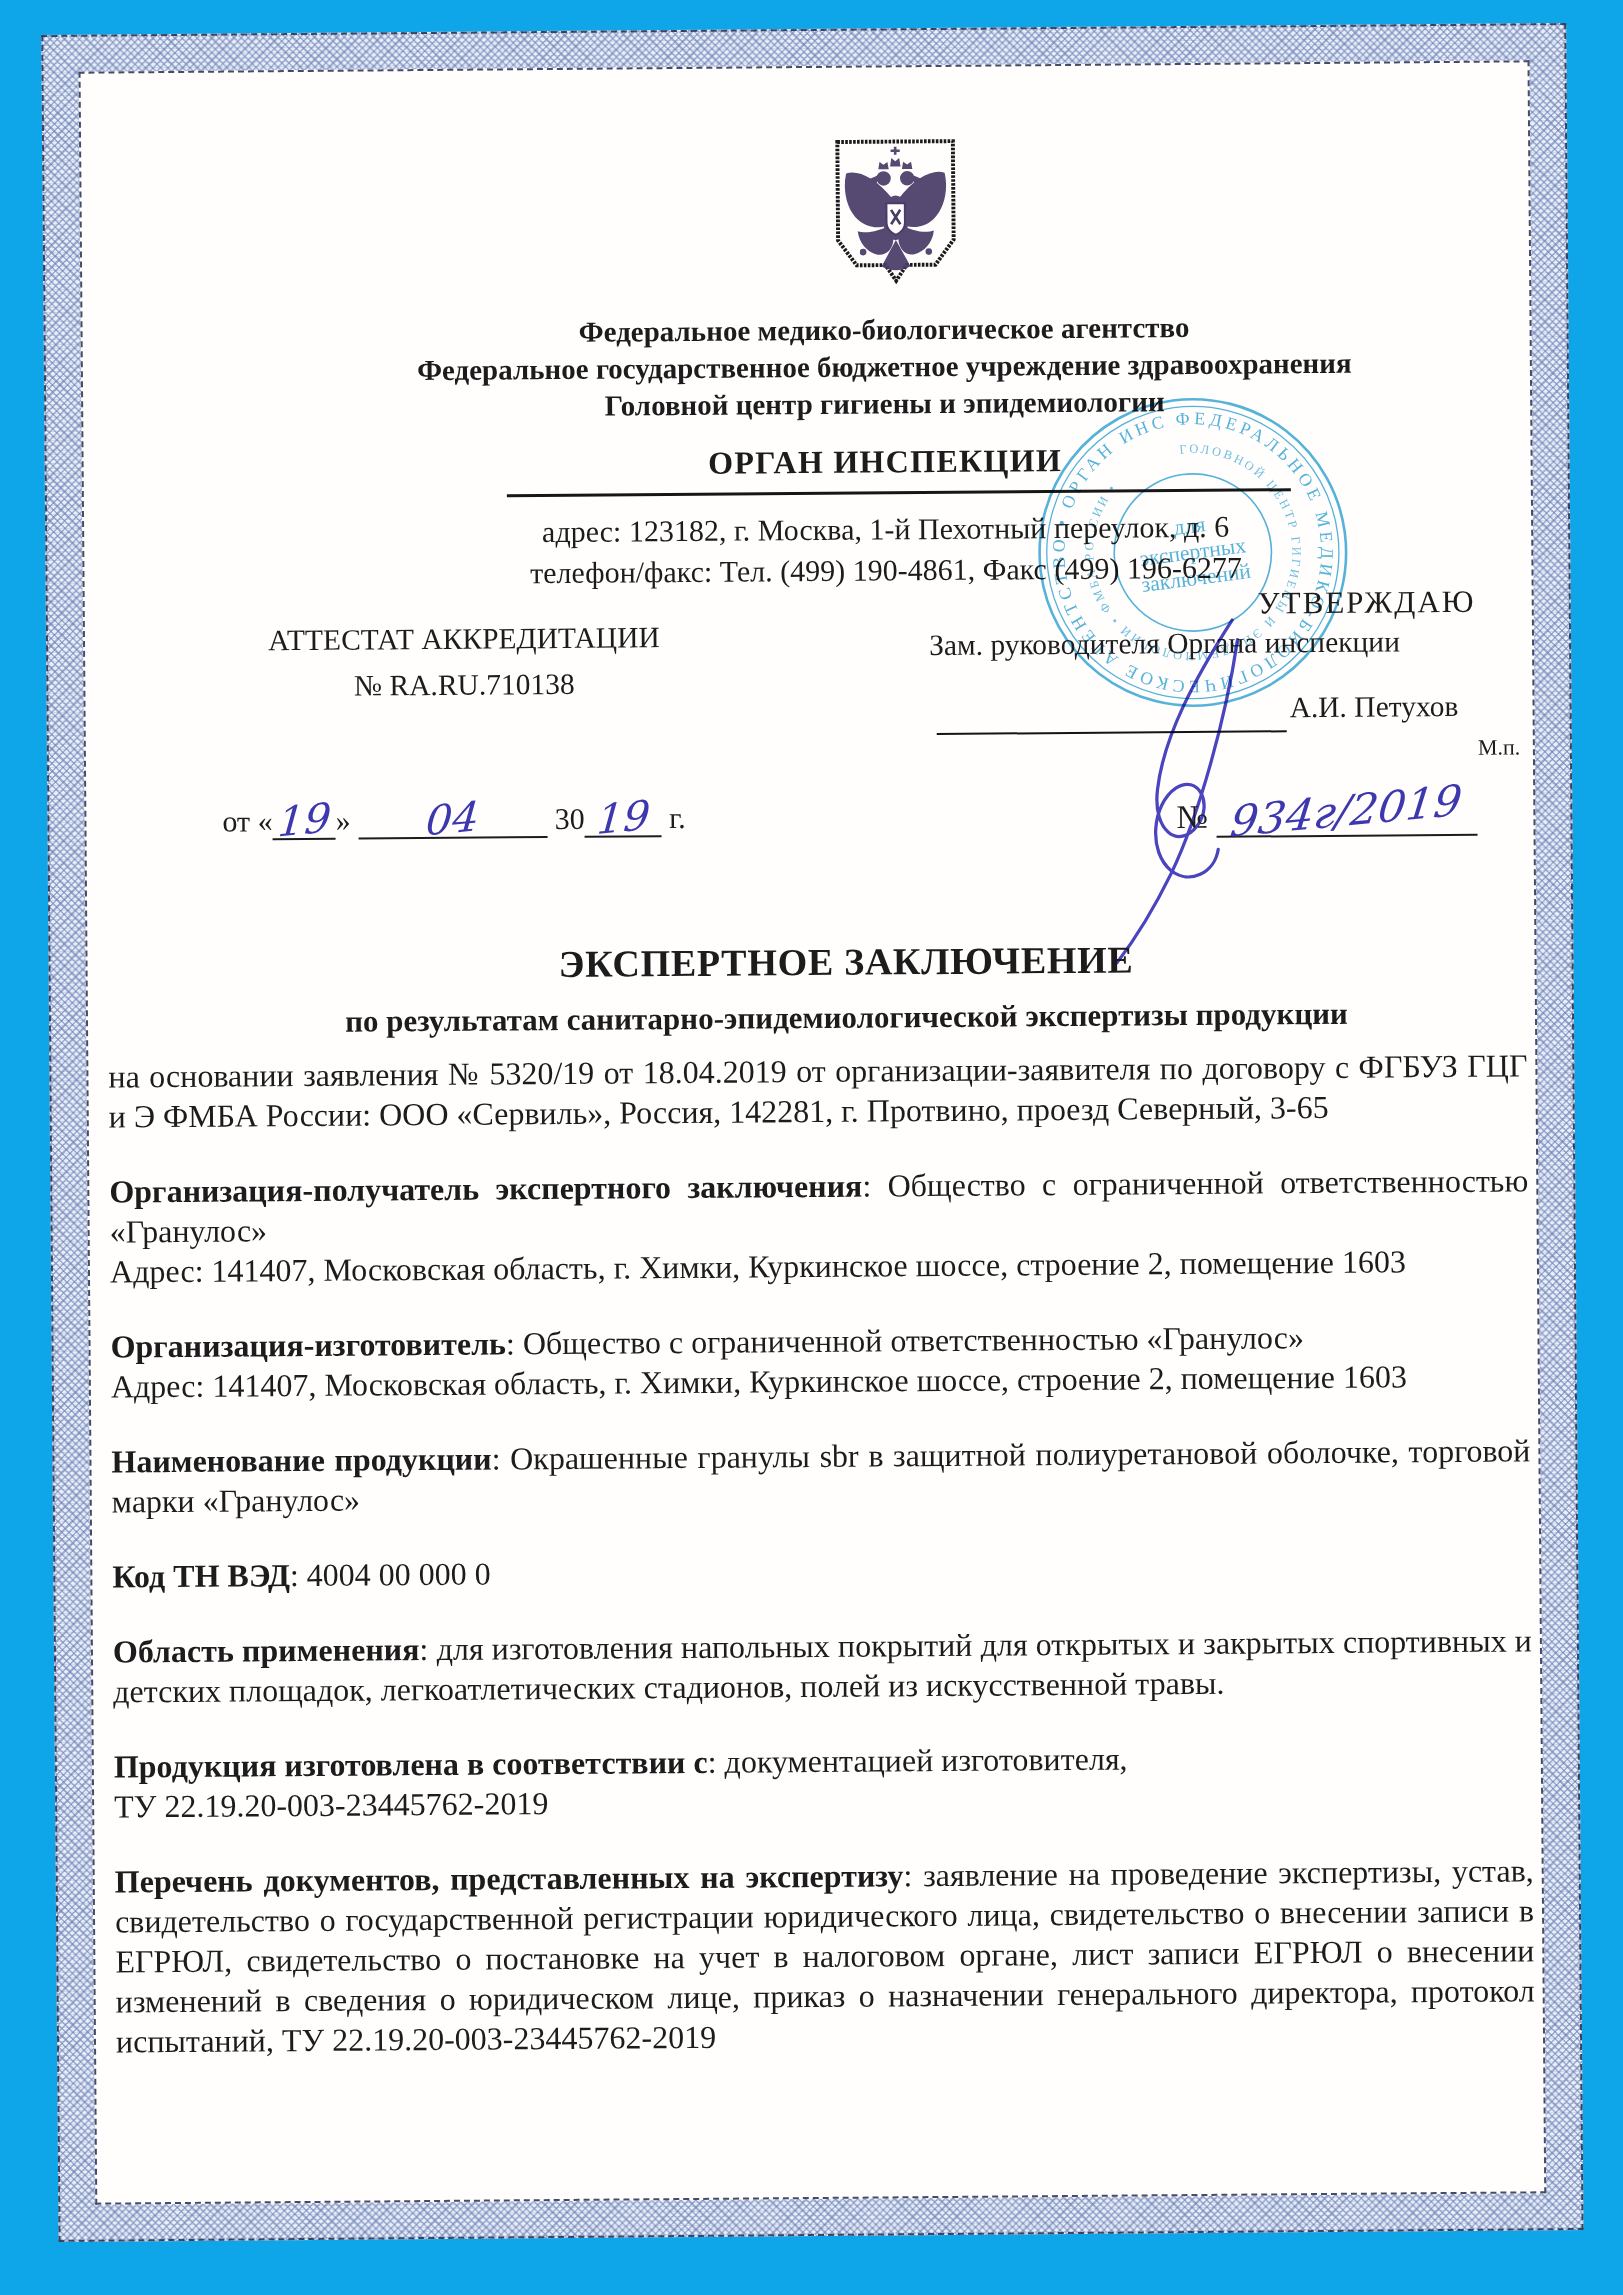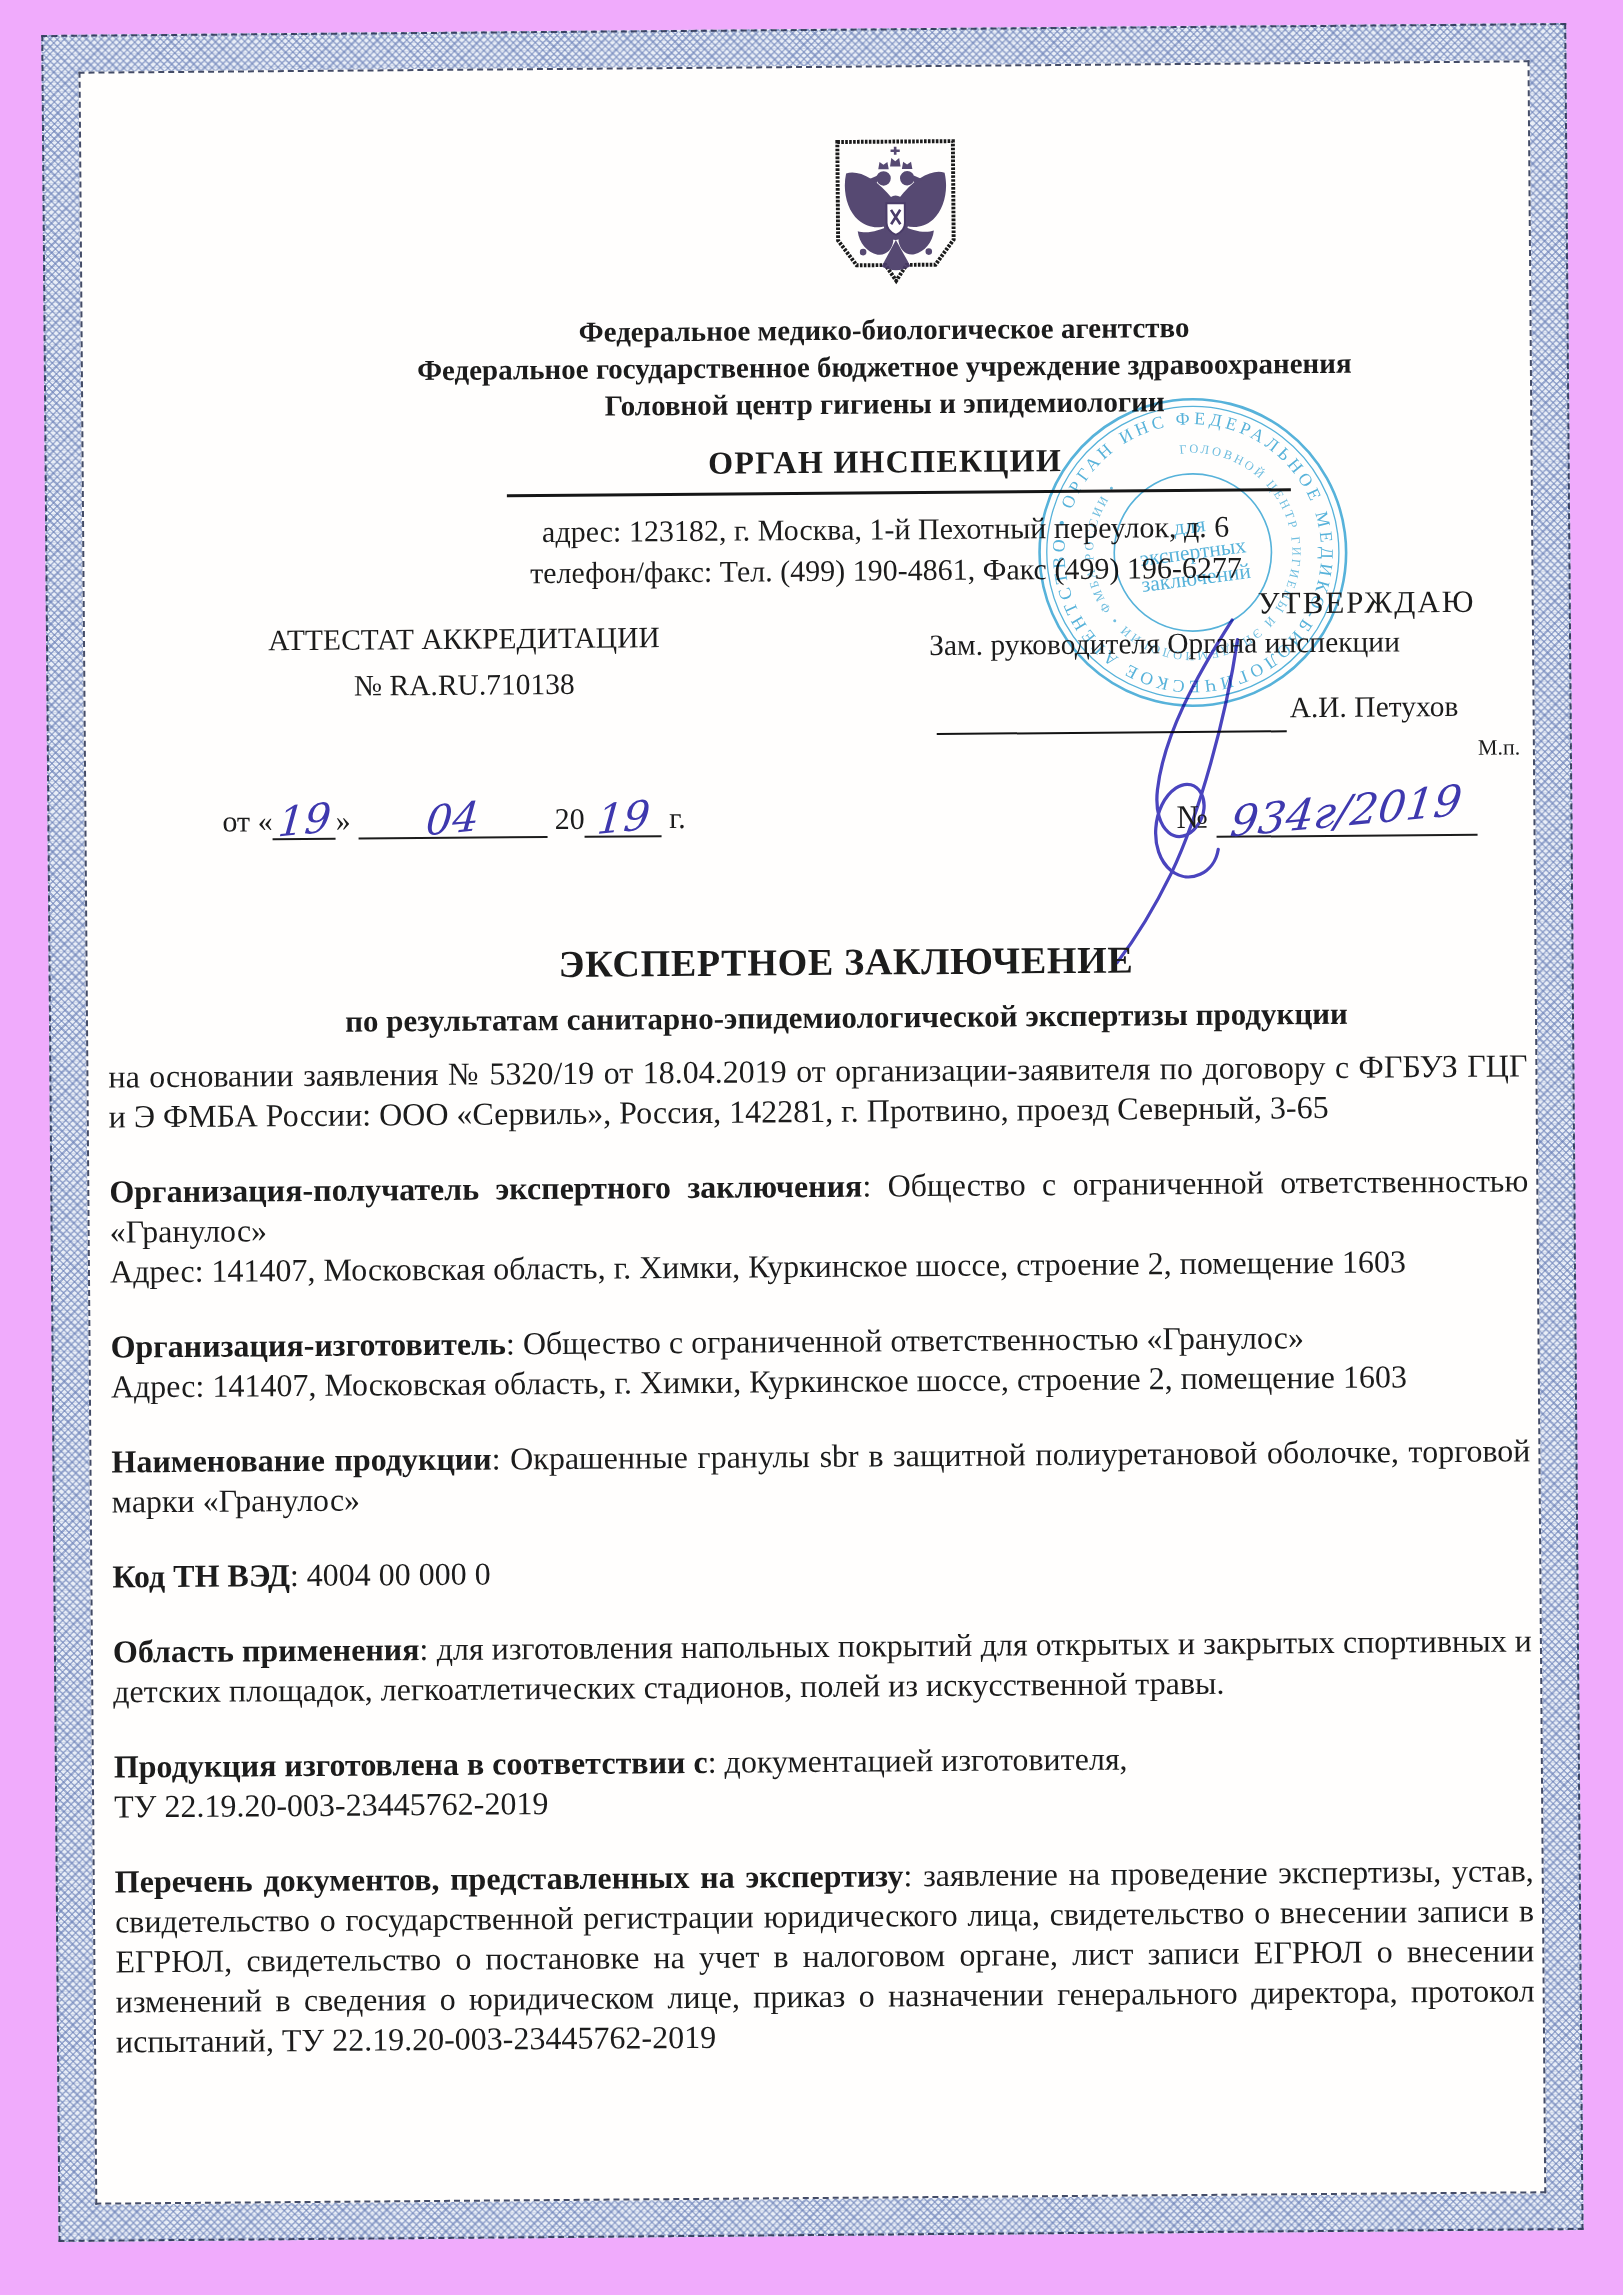--- a/index.html
+++ b/index.html
@@ -1,18 +1,18 @@
 <!DOCTYPE html>
 <html style="font-size:10.5px"><head>
 <meta charset="utf-8">
 <style>
   html,body{margin:0;padding:0;background:#ffffff;}
   body{width:1623px;height:2295px;overflow:hidden;position:relative;
        font-family:"Liberation Serif","DejaVu Serif",serif;color:#1c1c1c;}
-  .page{position:absolute;inset:0;background:#f0abfc;}
+  .page{position:absolute;inset:0;background:#0ea5e9;}
   .scan{position:absolute;inset:0;transform:rotate(-0.45deg);transform-origin:50% 50%;}
 
   
   .frame{position:absolute;left:50px;top:29px;width:1525px;height:2207px;
          background-color:#e9eef7;
          background-image:
            repeating-linear-gradient(45deg, rgba(104,126,182,.60) 0 1.6px, transparent 1.6px 5.2px),
            repeating-linear-gradient(-45deg, rgba(104,126,182,.60) 0 1.6px, transparent 1.6px 5.2px),
            repeating-linear-gradient(0deg, rgba(104,126,182,.22) 0 1px, transparent 1px 4.6px);
          border:2px dashed rgba(36,46,78,.85);box-sizing:border-box;}
@@ -152,21 +152,21 @@
         <g fill="none" stroke="#4a44c0" stroke-width="5" stroke-linecap="round">
           <path d="M 292 34 C 236 120 186 210 176 292 C 168 356 208 384 236 348 C 262 314 238 268 204 290 C 168 314 160 386 196 416 C 224 438 262 420 268 384"></path>
           <path d="M 300 64 C 282 180 240 330 196 420 C 170 472 140 520 112 556"></path>
         </g>
       </svg>
 
       <div class="date-row">
         <span>от</span>
         <span>«</span><span class="blank b-day"><span class="hw">19</span></span><span>»</span>
         <span class="blank b-month"><span class="hw">04</span></span>
-        <span>20</span><span class="blank b-year"><span class="hw">19</span></span>
+        <span>30</span><span class="blank b-year"><span class="hw">19</span></span>
         <span>г.</span>
       </div>
 
       <div class="num-row">
         <span>№</span>
         <span class="b-num"><span class="hw">934г/2019</span></span>
       </div>
 
       <div class="title-block">
         <div class="title-main">ЭКСПЕРТНОЕ ЗАКЛЮЧЕНИЕ</div>

